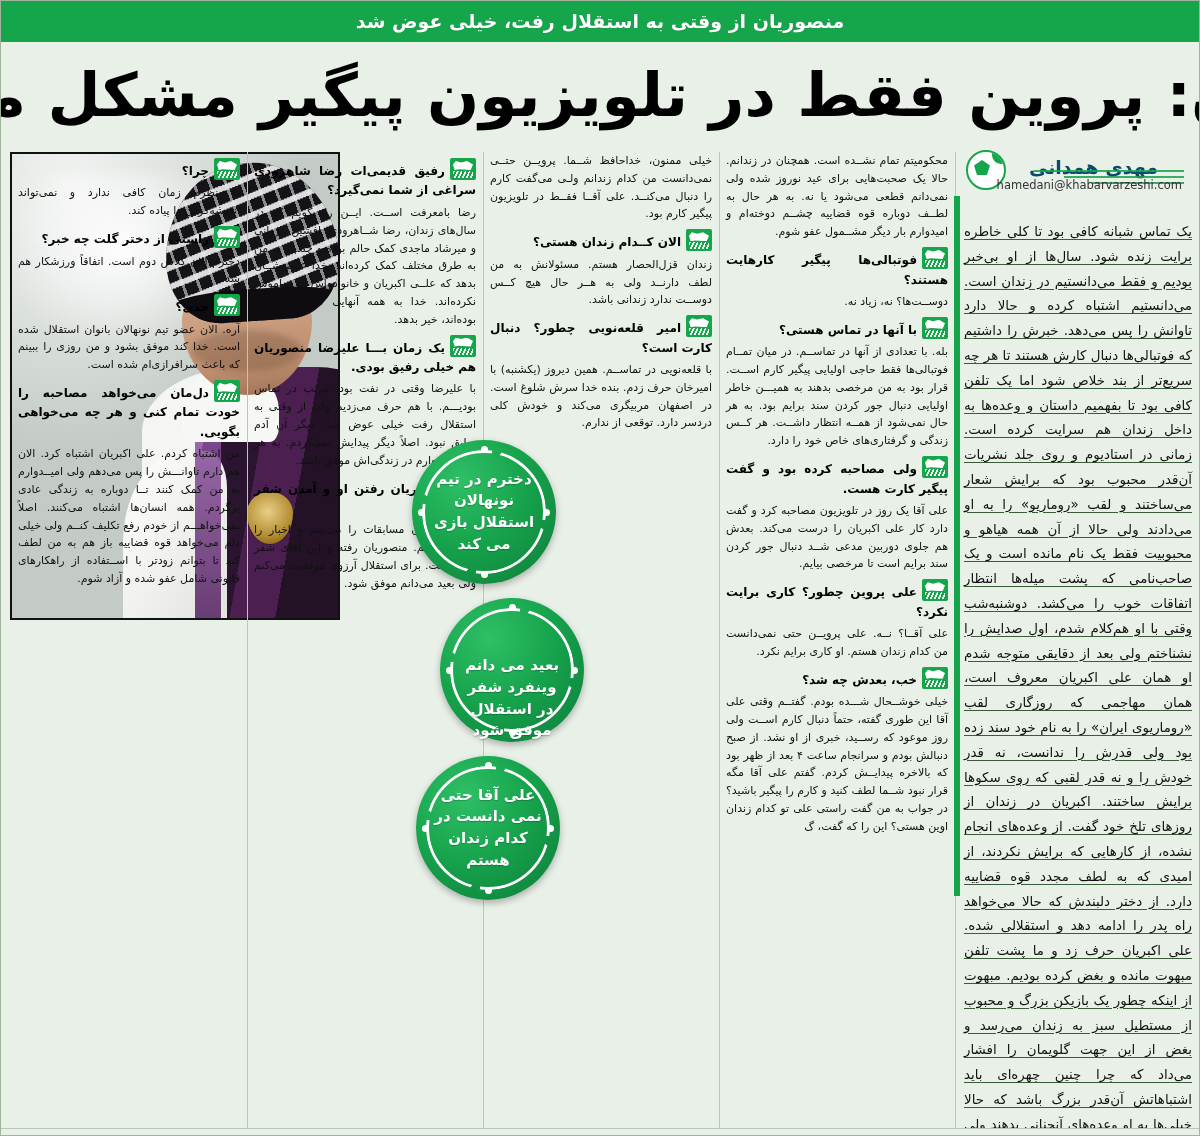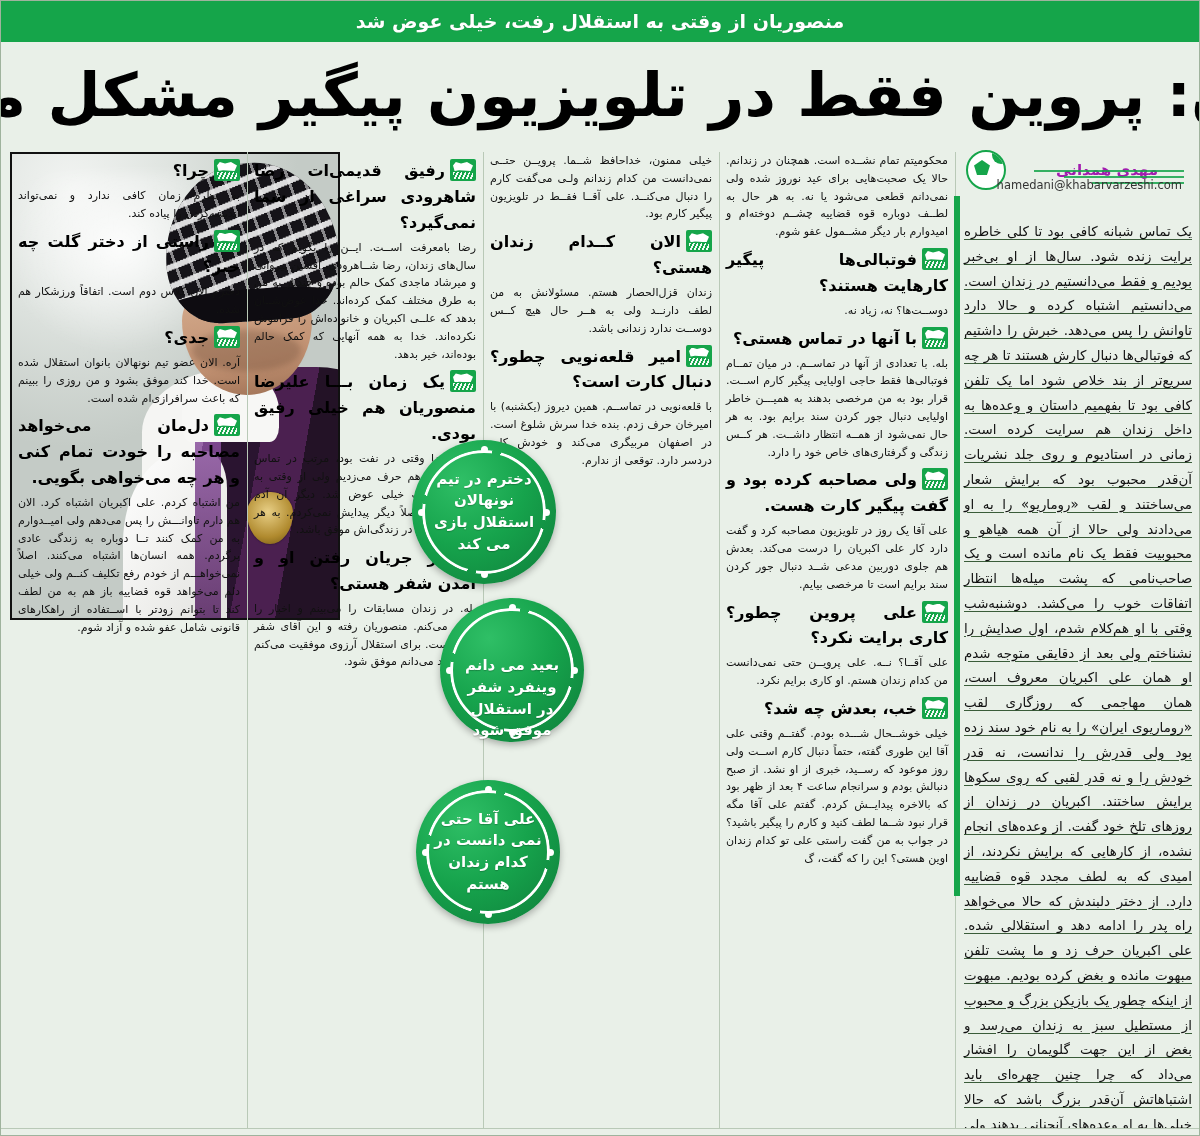--- a/index.html
+++ b/index.html
@@ -89,22 +89,22 @@
     background: #15a54a;
   }
 
   
   .byline {
     position: relative;
     height: 62px;
     margin-bottom: 6px;
   }
   .byline-name {
-    position: absolute; right: 34px; top: 6px;
-    font-size: 15px; font-weight: bold; color: #a21caf;
+    position: absolute; right: 34px; top: 0;
+    font-size: 19px; font-weight: bold; color: #0c4a6e;
   }
   .byline-email {
     position: absolute; right: 10px; top: 24px;
     font-size: 11.5px; color: #333; direction: ltr;
     font-family: "DejaVu Sans", "Liberation Sans", sans-serif;
   }
   .byline-ball {
     position: absolute; left: 2px; top: -2px;
     width: 40px; height: 40px; border-radius: 50%;
     background: #ffffff;
@@ -142,21 +142,21 @@
     text-decoration-color: #3a5c39;
     text-underline-offset: 3px;
     text-align: justify;
     color: #111;
   }
 
   
   .qa { margin: 6px 0 2px 0; }
   .q {
     font-weight: bold;
-    font-size: 16px;
+    font-size: 12px;
     line-height: 1.62;
     text-align: justify;
     color: #000;
   }
   .q .badge {
     display: inline-block;
     width: 26px; height: 22px;
     vertical-align: -5px;
     margin-left: 5px;
     background: #15a54a;
@@ -324,21 +324,21 @@
   .circle .ctext {
     position: relative; z-index: 2;
     font-size: 15px; font-weight: bold;
     line-height: 1.45;
     direction: rtl;
     width: 108px;
     text-shadow: 0 1px 1px rgba(0,0,0,.22);
   }
   #circle1 { right: 644px; top: 440px; }
   #circle2 { right: 616px; top: 598px; align-items: flex-end; }
-  #circle3 { right: 640px; top: 780px; }
+  #circle3 { right: 640px; top: 756px; }
 
   .page-border {
     position: absolute; inset: 0;
     border: 1px solid #9fb39d;
     pointer-events: none;
   }
   .bottom-bar {
     position: absolute; left: 0; bottom: 0;
     width: 1200px; height: 8px; background: #e9f0e8;
     border-top: 1px solid #b9c9b7;

